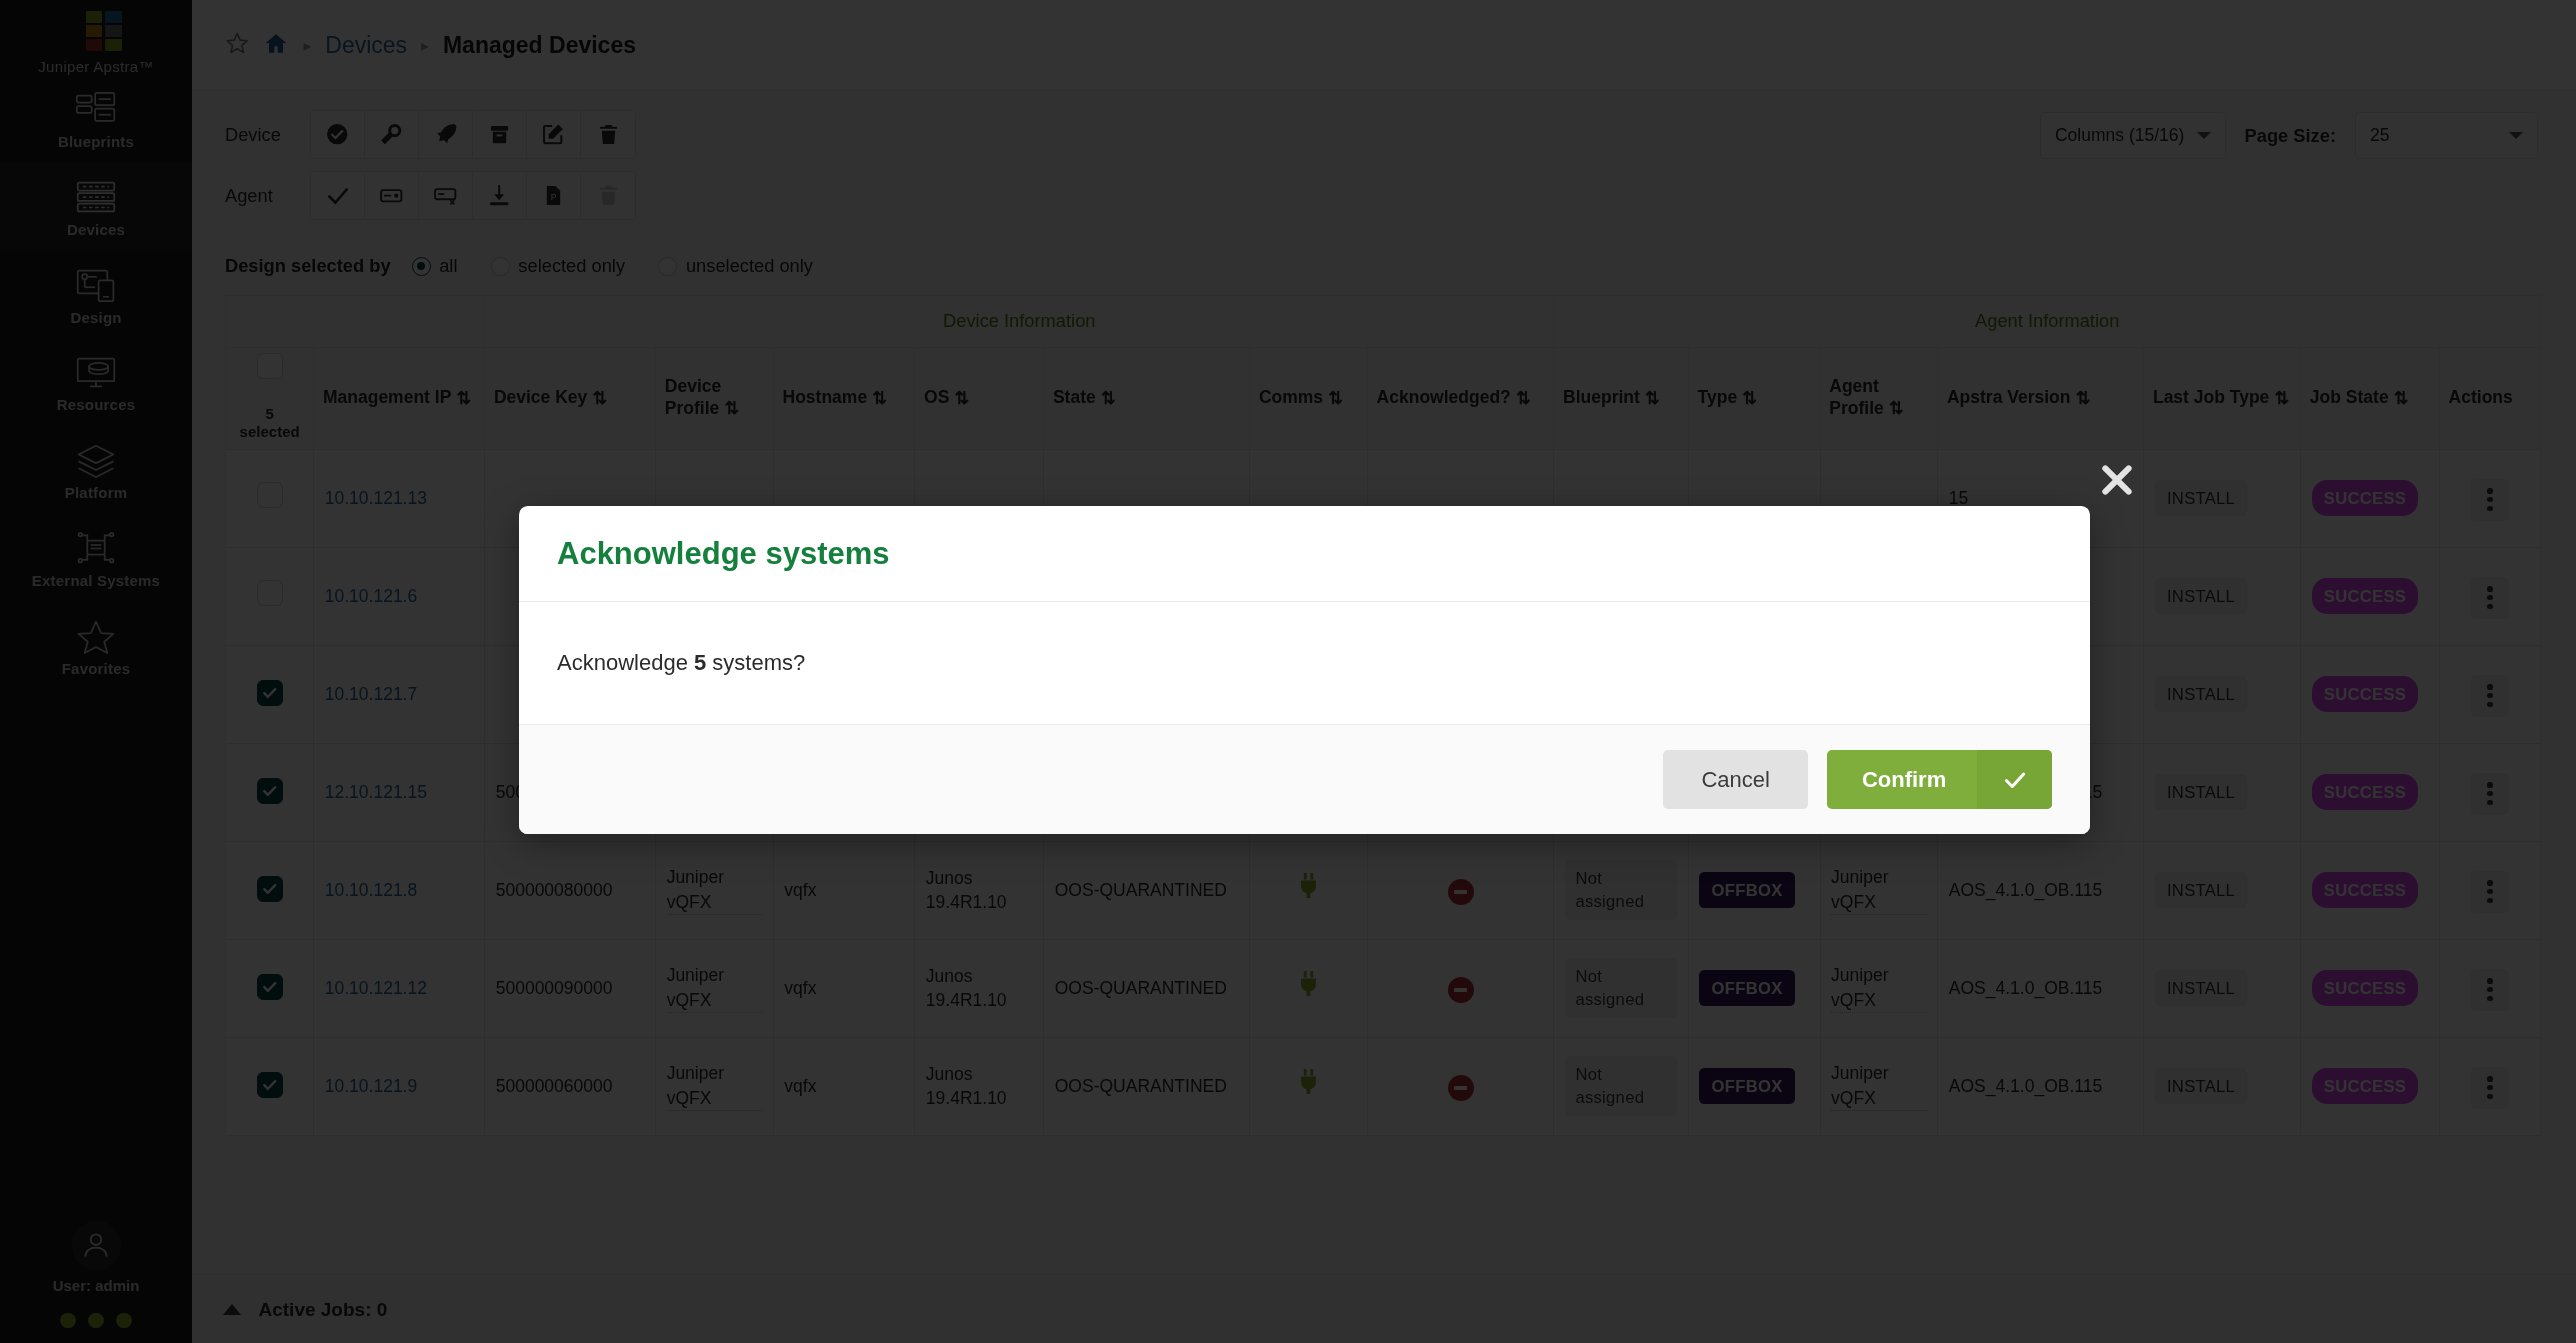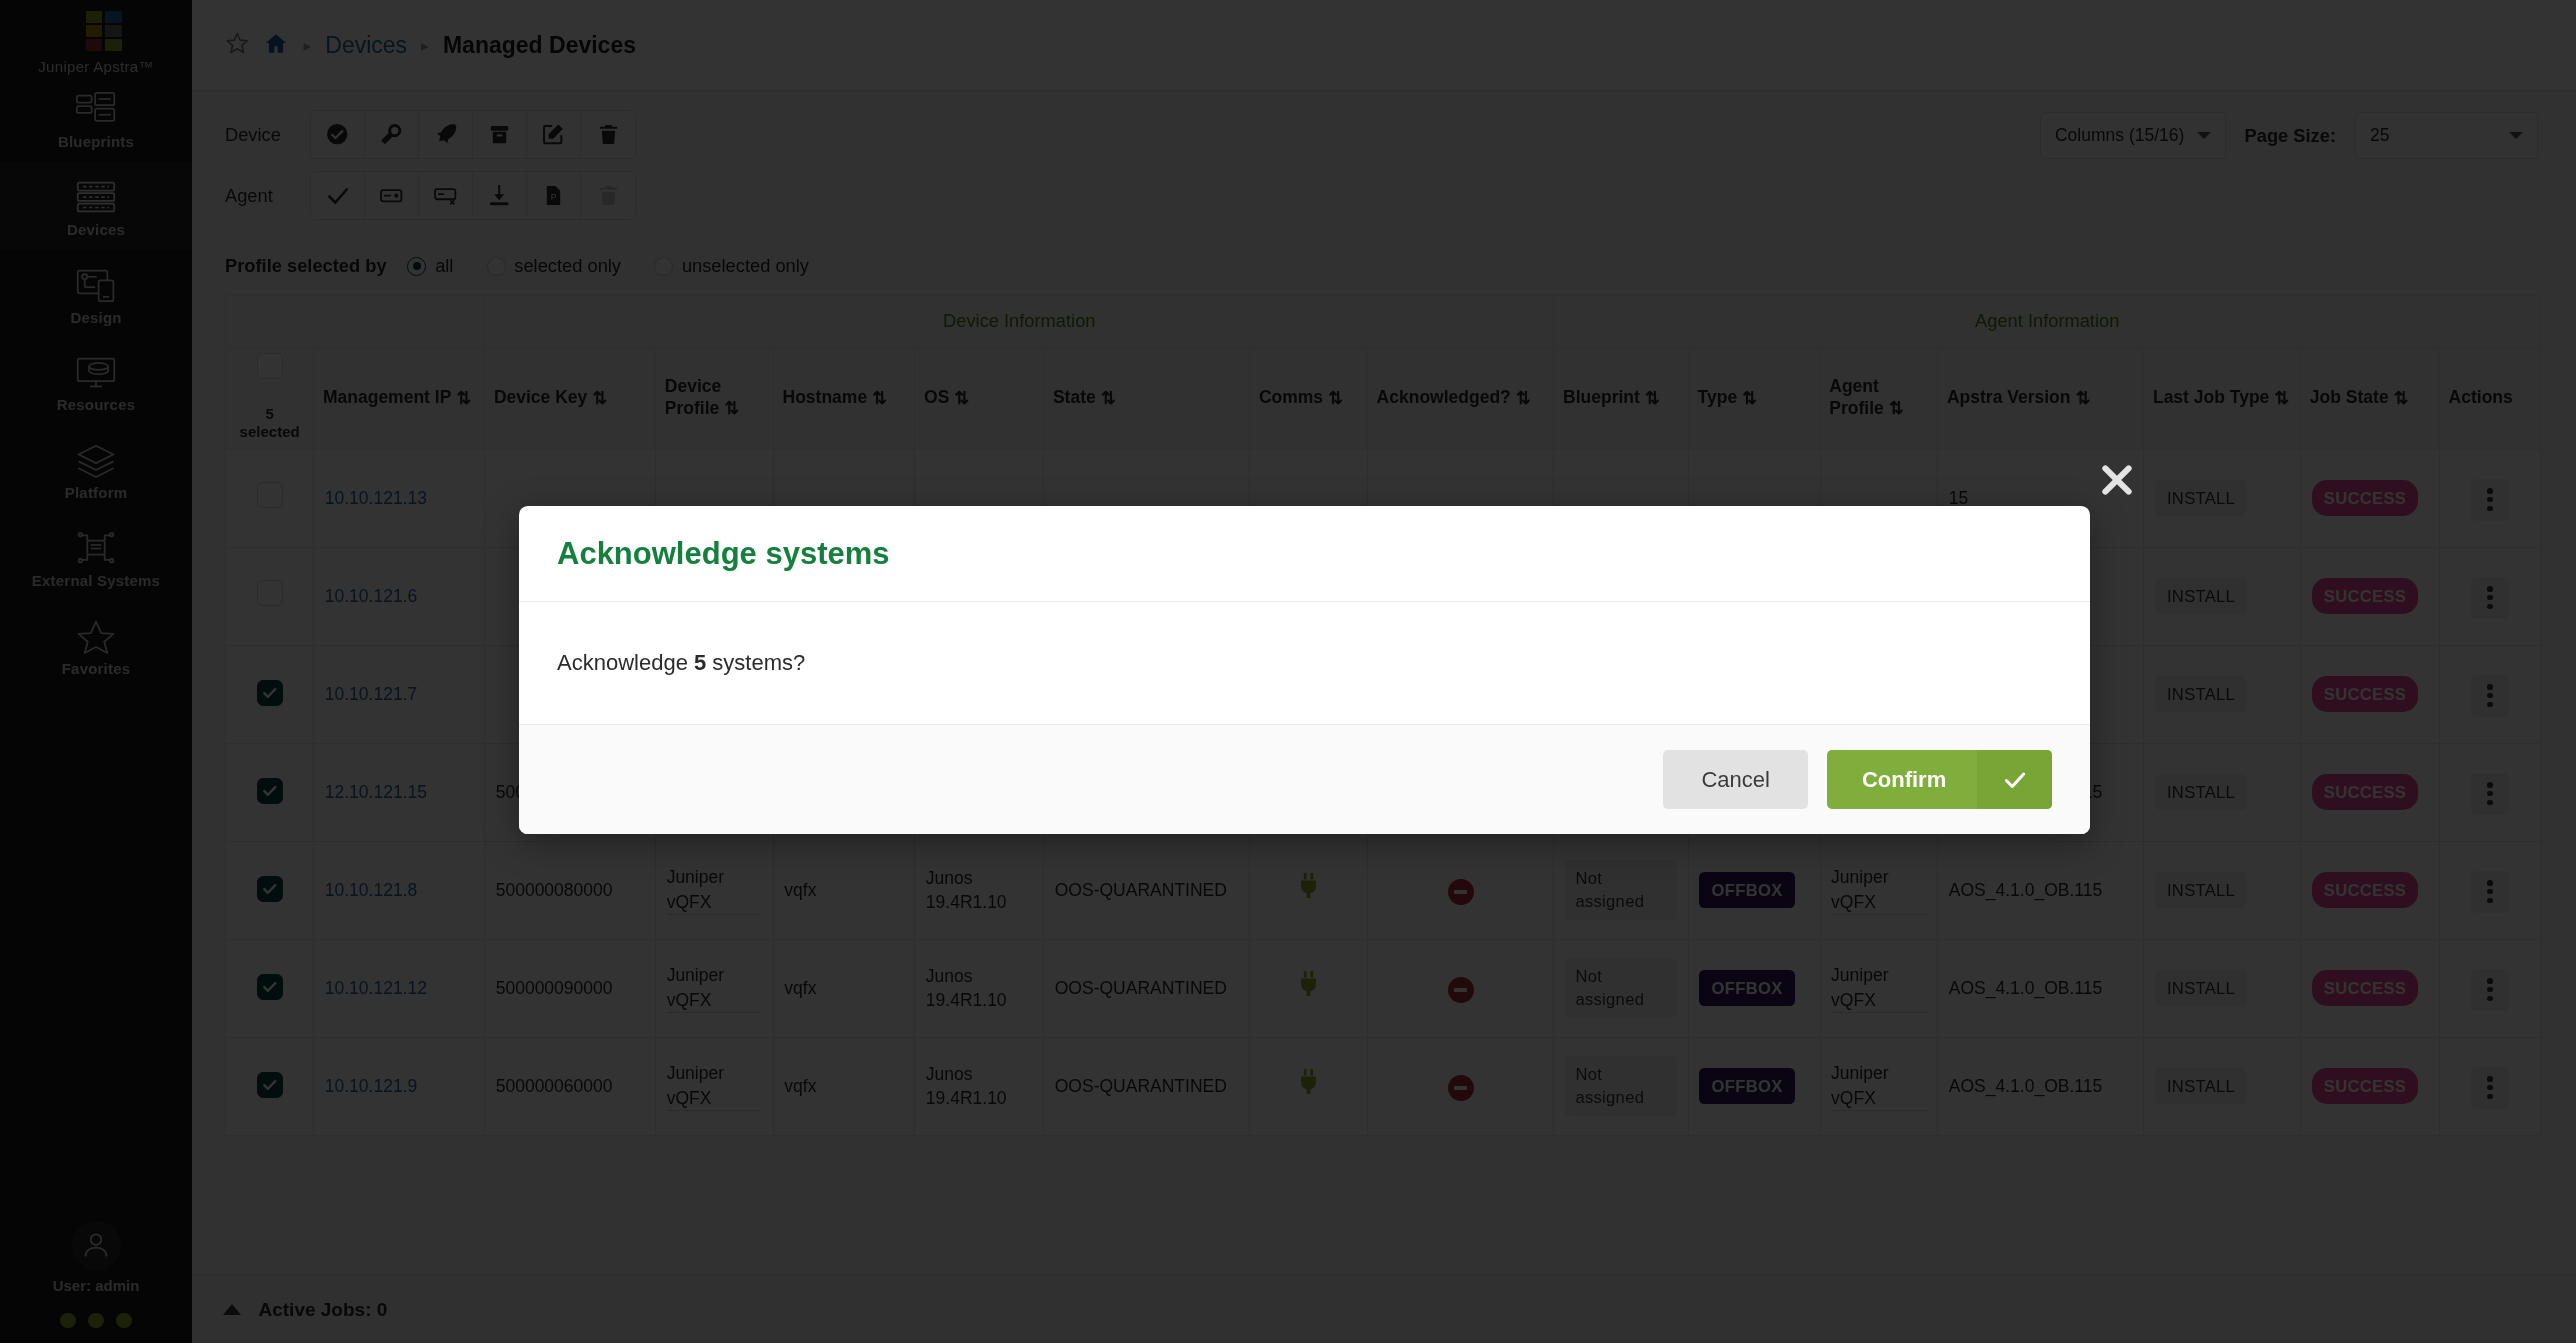--- a/index.html
+++ b/index.html
@@ -126,21 +126,21 @@
   }
   .cb.on { background: #0d4040; border-color: #0d4040; }
   .dotted { border-bottom: 1.7px dotted #b9b9b9; display:inline-block; }
   .tag {
     display: inline-block; border-radius: 5.2px; padding: 6.1px 12.2px; font-size: 16.6px;
     font-weight: 700; letter-spacing: 0.3px;
   }
   .tag.offbox { background: #3b1a5e; color: #fff; }
   .tag.notassigned { background: #eeeeee; color: #3a3a3a; font-weight: 400; padding: 7px 10.5px; }
   .tag.install { background: #ededed; color: #333; font-weight: 400; }
-  .tag.success { background: #ec4899; color: #fff; border-radius: 15px; }
+  .tag.success { background: #d946ef; color: #fff; border-radius: 15px; }
   .plug { color: #8aa823; font-size: 23px; }
   .nosign {
     width: 26px; height: 26px; border-radius: 50%; background: #b03030;
     display: inline-flex; align-items: center; justify-content: center;
   }
   .nosign i { display:block; width: 13px; height: 3.5px; background: #fff; border-radius:0.9px; }
   .kebab {
     width: 38px; height: 42px; border-radius: 5.2px; background: #efefef; display:inline-flex;
     flex-direction: column; align-items: center; justify-content: center; gap: 3.5px; cursor: pointer;
   }
@@ -422,21 +422,21 @@
           </div>
           <span class="ps-label">Page Size:</span>
           <div class="select-box wide">
             <span>25</span>
             <span class="caret"></span>
           </div>
         </div>
       </div>
 
       <div id="filterrow">
-        <span class="fl-title">Profile selected by</span>
+        <span class="fl-title">Design selected by</span>
         <label class="radio-opt">
           <span class="radio on"></span>
           <span>all</span>
         </label>
         <label class="radio-opt">
           <span class="radio"></span>
           <span>selected only</span>
         </label>
         <label class="radio-opt">
           <span class="radio"></span>

